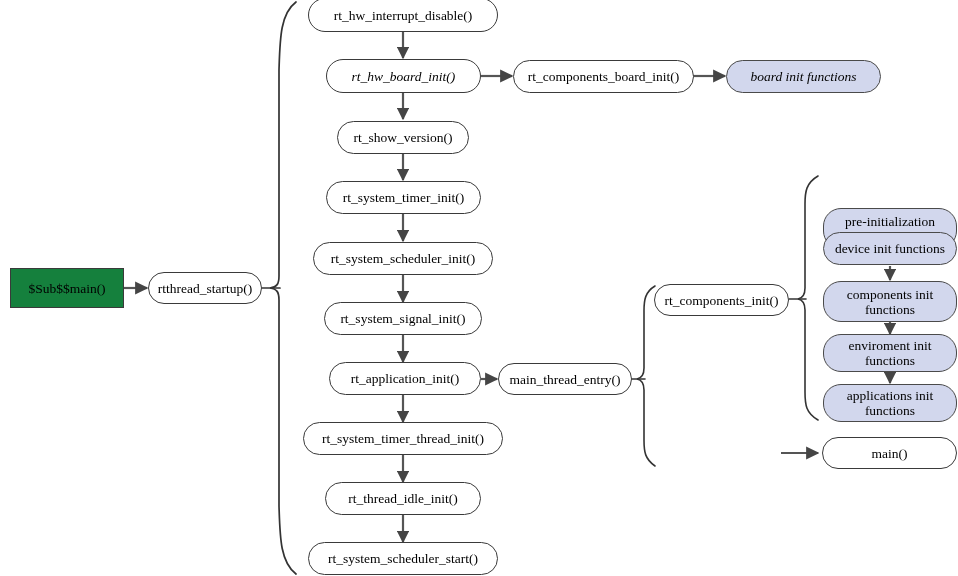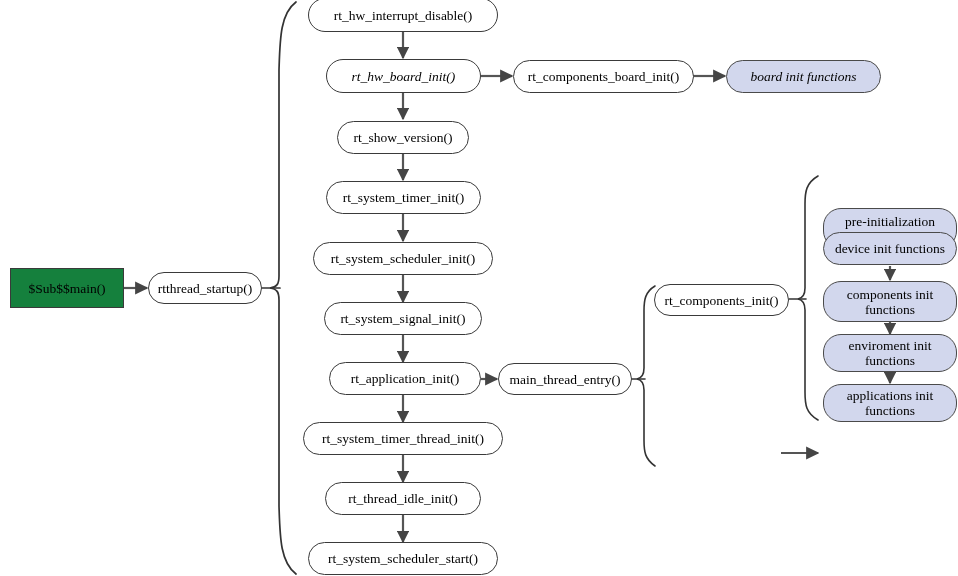--- a/index.html
+++ b/index.html
@@ -197,14 +197,17 @@
 
   <div class="node rounded blue" style="left:823px; top:334px; width:134px; height:38px;">
     <span class="lbl">enviroment init functions</span>
   </div>
 
   <div class="node rounded blue" style="left:823px; top:384px; width:134px; height:38px;">
     <span class="lbl">applications init functions</span>
   </div>
 
 
+  <div class="node rounded" style="left:822px; top:437px; width:135px; height:32px;">
+    <span class="lbl">main()</span>
+  </div>
 
 </div>
 
 </body></html>

